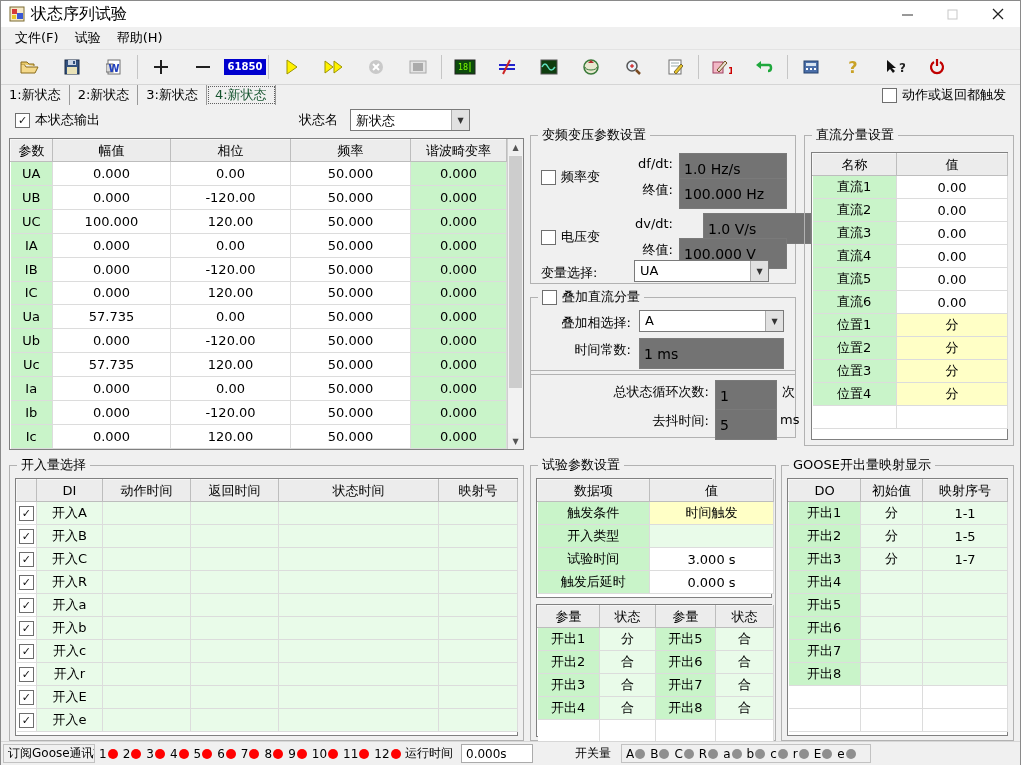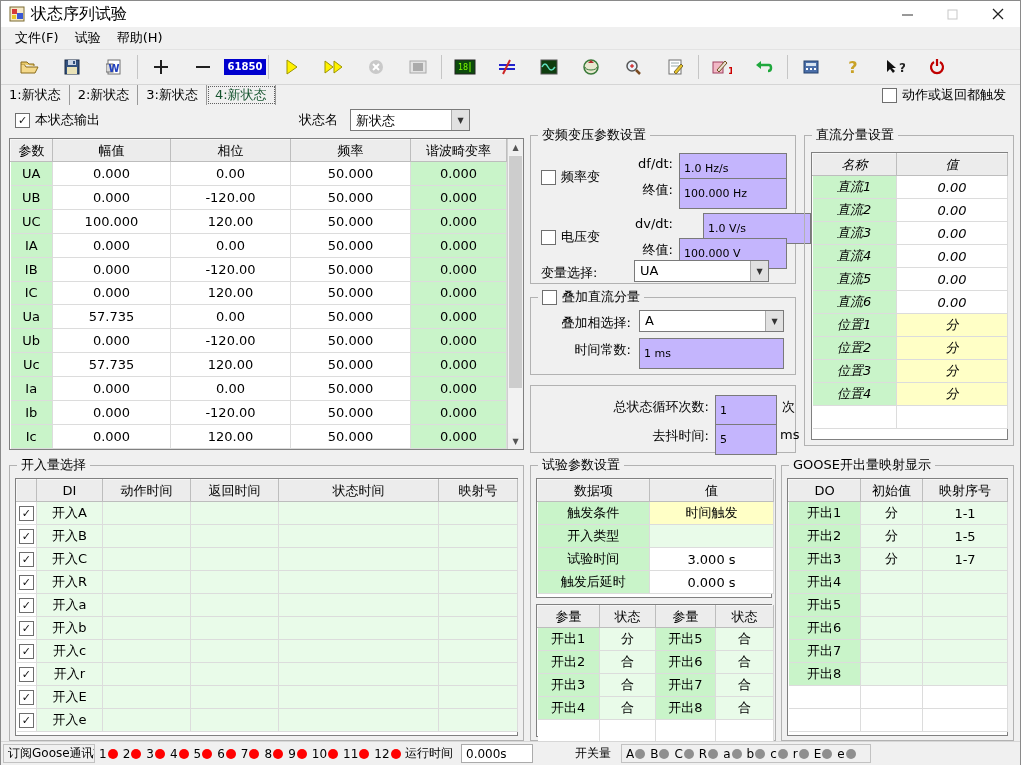--- a/index.html
+++ b/index.html
@@ -28,22 +28,22 @@
   .chkline{display:flex;align-items:center;gap:5px;margin-right:14px;}
   .win-check{width:13px;height:13px;background:#fff;border:1px solid #6E6E6E;display:inline-flex;
     align-items:center;justify-content:center;font-size:11px;font-weight:bold;line-height:1;color:#111;flex:none;}
   
   .staterow{position:absolute;left:0;top:106px;width:100%;height:26px;display:flex;align-items:center;}
   
   .combo{display:flex;height:22px;border:1px solid #7A7A7A;background:#fff;box-sizing:border-box;}
   .combo .val{flex:1;padding:2px 5px;overflow:hidden;white-space:nowrap;}
   .combo .drop{width:17px;background:#E1E1E1;border-left:1px solid #ABABAB;display:flex;
     align-items:center;justify-content:center;font-size:8px;color:#333;}
-  .tinput{border:1px solid #7A7A7A;background:#c4b5fd;height:31px;box-sizing:border-box;
-    padding:0 4px;font-size:11px;font-family:inherit;color:#000;}
+  .tinput{border:1px solid #7A7A7A;background:#737373;height:31px;box-sizing:border-box;
+    padding:0 4px;font-size:14px;font-family:inherit;color:#000;}
   
   .sunken{border:1px solid #808080;background:#fff;box-sizing:border-box;}
   table.datatable{border-collapse:collapse;table-layout:fixed;width:100%;}
   .datatable th{background:#ECECEC;font-weight:normal;height:21px;padding:0;
     border:1px solid #BDBDBD;border-top-color:#F7F7F7;border-left-color:#F7F7F7;
     font-size:13px;overflow:hidden;white-space:nowrap;}
   .datatable td{height:23px;padding:0 2px;text-align:center;font-size:13px;
     border-right:1px solid #DCDCDC;border-bottom:1px solid #DCDCDC;
     overflow:hidden;white-space:nowrap;background:#fff;box-sizing:border-box;}
   .t-param td:nth-child(1),.t-param td:nth-child(5){background:#C9F4C9;}
@@ -476,32 +476,32 @@
     </span>
     <span class="flabel r" style="left:10px;top:16px;width:90px;">叠加相选择:</span>
     <span class="combo flabel" style="left:108px;top:12px;width:145px;">
       <span class="val">A</span>
       <span class="drop">▼</span>
     </span>
     <span class="flabel r" style="left:10px;top:43px;width:90px;">时间常数:</span>
     <input class="tinput flabel" style="left: 108px; top: 40px; width: 145px;" readonly="" value="1 ms">
   </div>
 
-  <div class="gb" style="left:529px;top:384px;width:266px;height:68px;">
+  <div class="gb" style="left:529px;top:369px;width:266px;height:68px;">
     <span class="flabel r" style="left:10px;top:12px;width:168px;">总状态循环次数:</span>
     <input class="tinput flabel" style="left: 184px; top: 9px; width: 62px;" readonly="" value="1">
     <span class="flabel" style="left:251px;top:12px;">次</span>
     <span class="flabel r" style="left:10px;top:41px;width:168px;">去抖时间:</span>
     <input class="tinput flabel" style="left: 184px; top: 38px; width: 62px;" readonly="" value="5">
     <span class="flabel" style="left:249px;top:41px;">ms</span>
   </div>
 
   <div class="gb" style="left:803px;top:134px;width:210px;height:311px;">
     <span class="gbt">直流分量设置</span>
-    <div class="sunken" style="position:absolute;left:6px;top:16px;width:197px;height:288px;font-style:italic;">
+    <div class="sunken" style="position:absolute;left:6px;top:16px;width:197px;height:288px;">
       <table class="datatable t-dc">
         <colgroup>
             <col style="width:84px">
             <col style="width:111px">
           </colgroup>
         <thead>
             <tr>
               <th>名称</th>
               <th>值</th>
             </tr>

